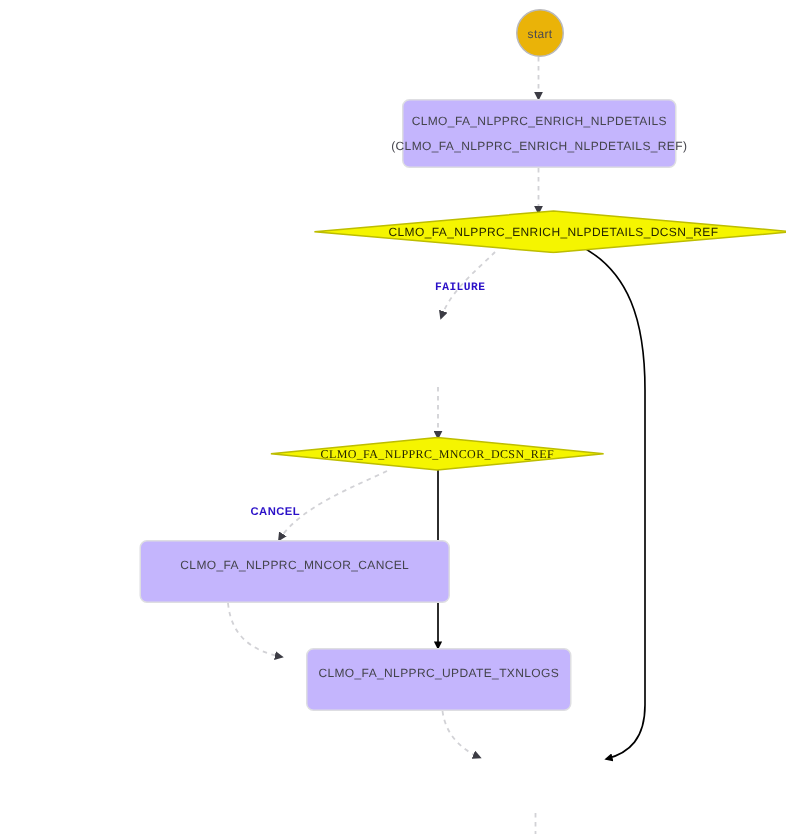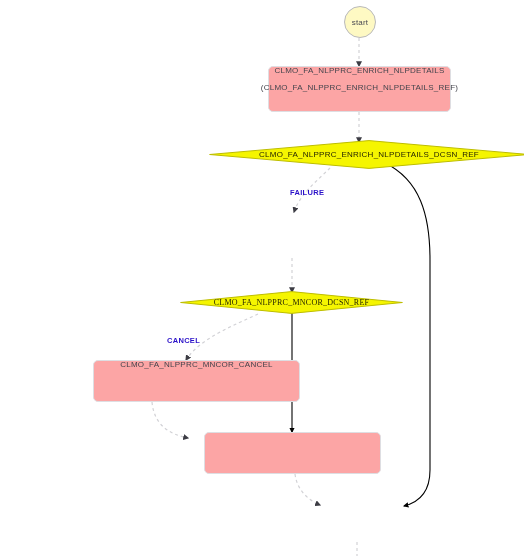--- a/index.html
+++ b/index.html
@@ -23,36 +23,37 @@
     height: 556px;
   }
   .node {
     position: absolute;
     box-sizing: border-box;
   }
   
   .terminal {
     border: 1px solid #b9b9bd;
     border-radius: 50%;
-    background: #fef9c3;
+    background: #eab308;
     display: flex;
     align-items: center;
     justify-content: center;
     color: #4a4a52;
     font-size: 8px;
     letter-spacing: .2px;
   }
   
   .task {
     border: 1px solid #dedee2;
     border-radius: 5px;
-    background: #fca5a5;
+    background: #c4b5fd;
     display: flex;
     flex-direction: column;
     align-items: center;
+    justify-content: center;
     color: #44444c;
     font-size: 8px;
     letter-spacing: .25px;
     line-height: 1;
   }
   .task .l1 { margin-bottom: 9px; }
   .task .l2 { }
   
   .decision {
     position: absolute;
@@ -128,33 +129,34 @@
     <span class="l2">(CLMO_FA_NLPPRC_ENRICH_NLPDETAILS_REF)</span>
   </div>
 
   <div class="decision" style="left:209px; top:140px; width:320px; height:29px;">
     <svg width="320" height="29" viewBox="0 0 320 29">
       <polygon points="160,0.6 319.4,14.5 160,28.4 0.6,14.5" fill="#f5f500" stroke="#bdbd00" stroke-width="1"></polygon>
     </svg>
     <div class="dlabel">CLMO_FA_NLPPRC_ENRICH_NLPDETAILS_DCSN_REF</div>
   </div>
 
-  <div class="edge-label" style="left:290px; top:188px;">FAILURE</div>
+  <div class="edge-label" style="left:290px; top:188px;font-family:Liberation Mono, monospace;">FAILURE</div>
 
 
   <div class="decision" style="left:180px; top:291px; width:223px; height:23px;font-family:Liberation Serif, serif;">
     <svg width="223" height="23" viewBox="0 0 223 23">
       <polygon points="111.5,0.6 222.4,11.5 111.5,22.4 0.6,11.5" fill="#f5f500" stroke="#bdbd00" stroke-width="1"></polygon>
     </svg>
     <div class="dlabel">CLMO_FA_NLPPRC_MNCOR_DCSN_REF</div>
   </div>
 
   <div class="edge-label" style="left:167px; top:336px;">CANCEL</div>
 
   <div class="node task" style="left:93px; top:360px; width:207px; height:42px;">
     <span class="l1">CLMO_FA_NLPPRC_MNCOR_CANCEL</span>
   </div>
 
   <div class="node task" style="left:204px; top:432px; width:177px; height:42px;">
+    <span class="l1">CLMO_FA_NLPPRC_UPDATE_TXNLOGS</span>
   </div>
 
 
 </div>
 
 </body></html>

